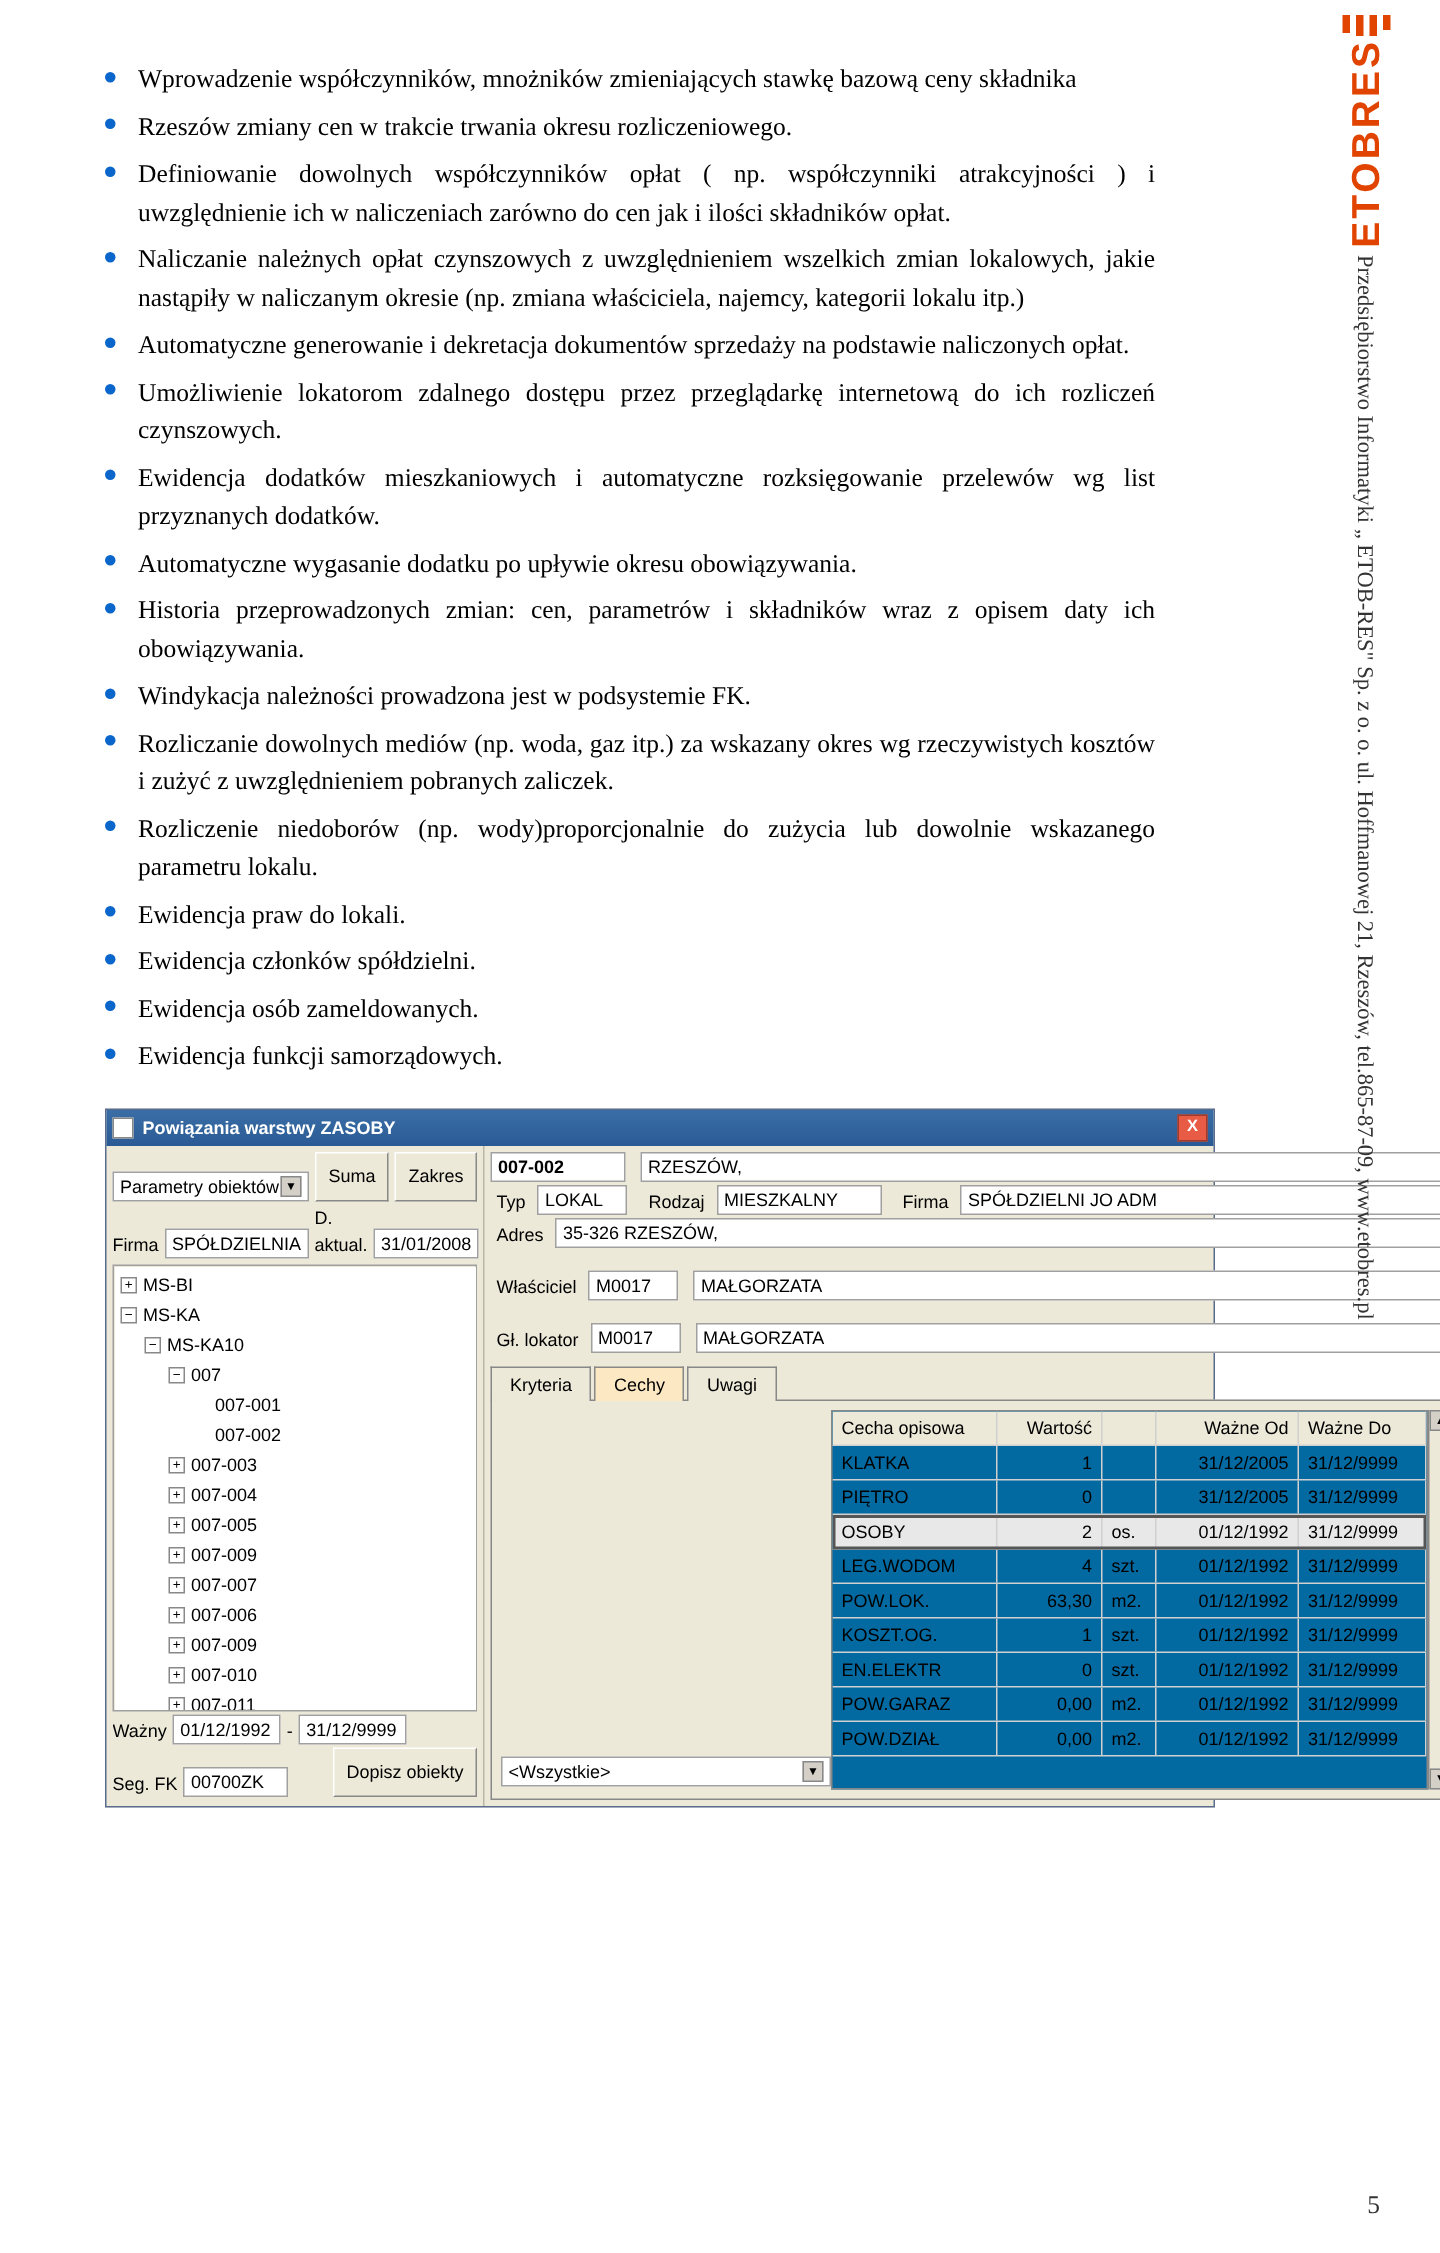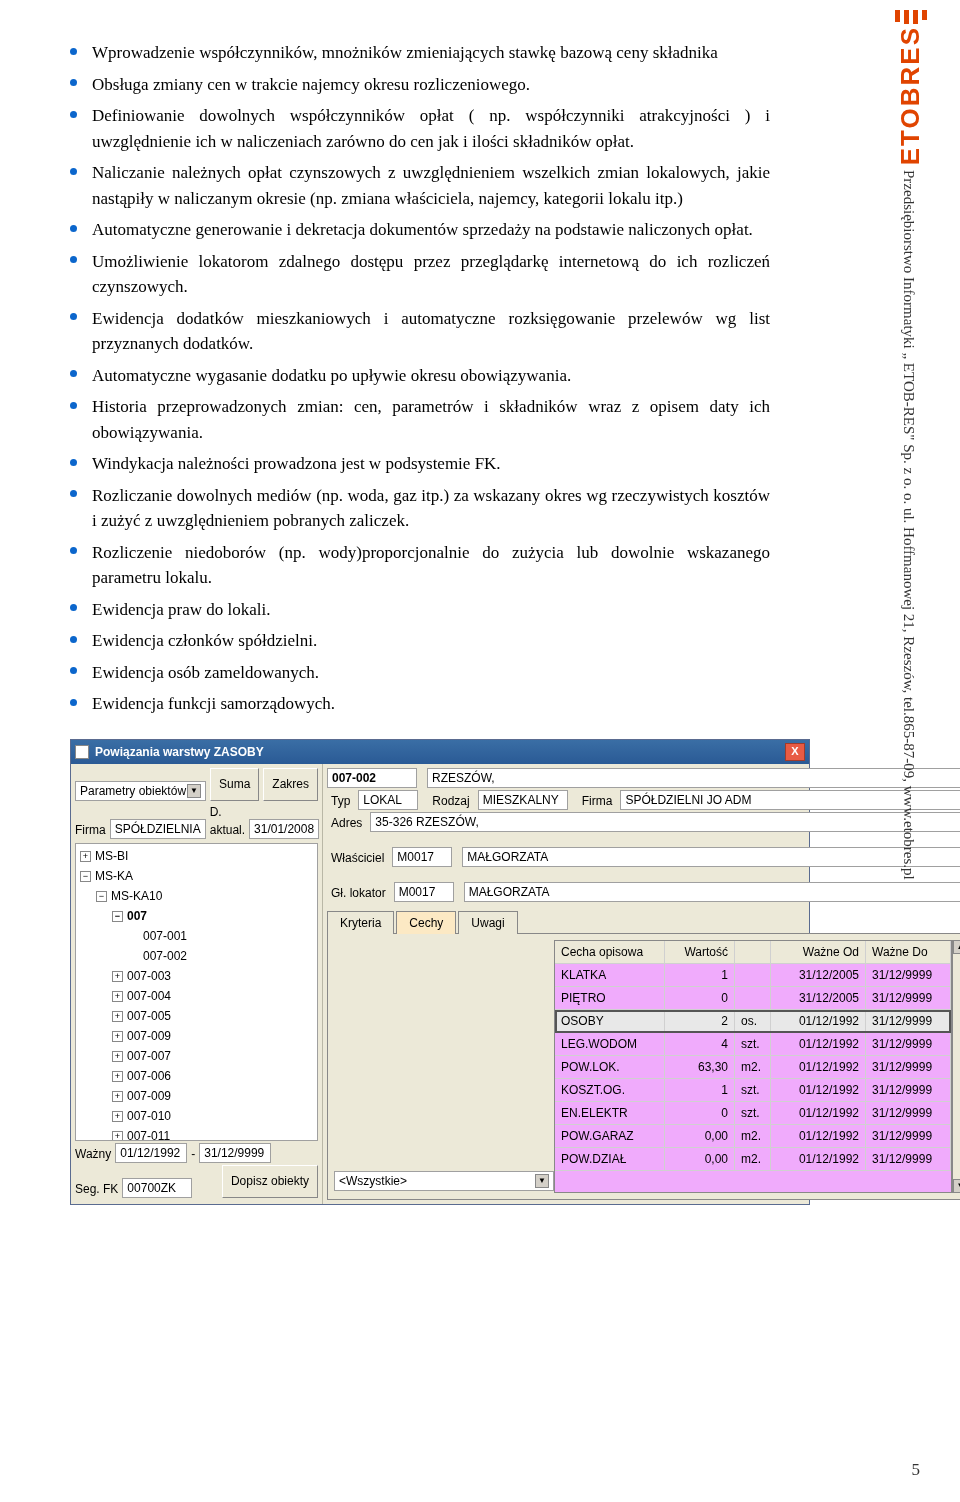--- a/index.html
+++ b/index.html
@@ -34,21 +34,21 @@
   .tree-icon{display:inline-block;width:11px;height:11px;border:1px solid #888;background:#fff;text-align:center;line-height:9px;font-size:9px;margin-right:4px;vertical-align:middle}
   .lp-bottom{margin-top:2px}
   .right-pane{flex:1;padding:4px;display:flex;flex-direction:column}
   .rp-header .field{min-width:60px}
   .rp-header .row>span.field{margin-right:6px}
   .rp-header .caplabel{font-size:12px;margin:0 4px}
   .tabs{display:flex;gap:0;margin-top:6px}
   .tab{border:1px solid #888;border-bottom:none;background:#ece9d8;padding:2px 12px;font-size:12px;margin-right:2px;position:relative;top:1px}
   .tab.active{background:#fce9c4;z-index:2}
   .tabpanel{border:1px solid #888;background:#ece9d8;padding:6px;flex:1;display:flex;}
-  .grid{border:1px solid #888;background:#f0abfc;font-size:12px;flex:1;overflow:hidden}
+  .grid{border:1px solid #888;background:#0369a1;font-size:12px;flex:1;overflow:hidden}
   .grid-head,.grid-row{display:flex;border-bottom:1px solid #d0d0d0}
   .grid-head{background:#ece9d8}
   .cell{padding:2px 6px;border-right:1px solid #d0d0d0;overflow:hidden;white-space:nowrap}
   .c0{width:110px}.c1{width:70px;text-align:right}.c2{width:36px}.c3{width:95px;text-align:right}.c4{width:85px}
   .grid-row.sel{background:#e8e8e8;outline:2px solid #555;outline-offset:-2px}
   .scrollbar{width:16px;background:#ece9d8;border-left:1px solid #888;display:flex;flex-direction:column}
   .grid-wrap{display:flex;flex:1}
   .grid-inner{flex:1}
   .sb-btn{height:14px;border:1px solid #888;background:#d4d0c8;font-size:8px;display:flex;align-items:center;justify-content:center}
   .sb-track{flex:1}
@@ -65,21 +65,21 @@
       <span></span>
     </div>
   <div class="logo-word">ETOBRES</div>
 </div>
 <div class="side-text">Przedsiębiorstwo Informatyki „ ETOB-RES" Sp. z o. o. ul. Hoffmanowej 21, Rzeszów, tel.865-87-09, www.etobres.pl</div>
 <div class="page-number">5</div>
 
 <div class="page">
   <ul class="bullets" id="bullet-list">
       <li>Wprowadzenie współczynników, mnożników zmieniających stawkę bazową ceny składnika</li>
-      <li>Obsługa zmiany cen w trakcie najemcy okresu rozliczeniowego.</li>
+      <li>Rzeszów zmiany cen w trakcie trwania okresu rozliczeniowego.</li>
       <li>Definiowanie dowolnych współczynników opłat ( np. współczynniki atrakcyjności ) i uwzględnienie ich w naliczeniach zarówno do cen jak i ilości składników opłat.</li>
       <li>Naliczanie należnych opłat czynszowych z uwzględnieniem wszelkich zmian lokalowych, jakie nastąpiły w naliczanym okresie (np. zmiana właściciela, najemcy, kategorii lokalu itp.)</li>
       <li>Automatyczne generowanie i dekretacja dokumentów sprzedaży na podstawie naliczonych opłat.</li>
       <li>Umożliwienie lokatorom zdalnego dostępu przez przeglądarkę internetową do ich rozliczeń czynszowych.</li>
       <li>Ewidencja dodatków mieszkaniowych i automatyczne rozksięgowanie przelewów wg list przyznanych dodatków.</li>
       <li>Automatyczne wygasanie dodatku po upływie okresu obowiązywania.</li>
       <li>Historia przeprowadzonych zmian: cen, parametrów i składników wraz z opisem daty ich obowiązywania.</li>
       <li>Windykacja należności prowadzona jest w podsystemie FK.</li>
       <li>Rozliczanie dowolnych mediów (np. woda, gaz itp.) za wskazany okres wg rzeczywistych kosztów i zużyć z uwzględnieniem pobranych zaliczek.</li>
       <li>Rozliczenie niedoborów (np. wody)proporcjonalnie do zużycia lub dowolnie wskazanego parametru lokalu.</li>
@@ -109,21 +109,21 @@
         <div class="row">
           <span class="label">Firma</span>
           <span class="field" style="flex:1">SPÓŁDZIELNIA</span>
           <span class="label">D. aktual.</span>
           <span class="field" style="width:70px">31/01/2008</span>
         </div>
         <div class="tree" id="tree">
             <div class="tree-item" style="padding-left: 2px;"><span class="tree-icon">+</span><span>MS-BI</span></div>
             <div class="tree-item" style="padding-left: 2px;"><span class="tree-icon">−</span><span>MS-KA</span></div>
             <div class="tree-item" style="padding-left: 18px;"><span class="tree-icon">−</span><span>MS-KA10</span></div>
-            <div class="tree-item" style="padding-left: 34px; font-weight: bold;"><span class="tree-icon">−</span><span>007</span></div>
+            <div class="tree-item" style="padding-left: 34px;"><span class="tree-icon">−</span><span>007</span></div>
             <div class="tree-item" style="padding-left: 50px;"><span style="display: inline-block; width: 15px;"></span><span>007-001</span></div>
             <div class="tree-item" style="padding-left: 50px;"><span style="display: inline-block; width: 15px;"></span><span>007-002</span></div>
             <div class="tree-item" style="padding-left: 34px;"><span class="tree-icon">+</span><span>007-003</span></div>
             <div class="tree-item" style="padding-left: 34px;"><span class="tree-icon">+</span><span>007-004</span></div>
             <div class="tree-item" style="padding-left: 34px;"><span class="tree-icon">+</span><span>007-005</span></div>
             <div class="tree-item" style="padding-left: 34px;"><span class="tree-icon">+</span><span>007-009</span></div>
             <div class="tree-item" style="padding-left: 34px;"><span class="tree-icon">+</span><span>007-007</span></div>
             <div class="tree-item" style="padding-left: 34px;"><span class="tree-icon">+</span><span>007-006</span></div>
             <div class="tree-item" style="padding-left: 34px;"><span class="tree-icon">+</span><span>007-009</span></div>
             <div class="tree-item" style="padding-left: 34px;"><span class="tree-icon">+</span><span>007-010</span></div>
@@ -150,21 +150,21 @@
       <div class="right-pane">
         <div class="rp-header">
           <div class="row">
             <span class="field" style="width:90px;font-weight:bold">007-002</span>
             <span class="field" style="flex:1">RZESZÓW,</span>
           </div>
           <div class="row">
             <span class="caplabel">Typ</span>
             <span class="field" style="width:60px">LOKAL</span>
             <span class="caplabel">Rodzaj</span>
-            <span class="field" style="width:90px">MIESZKALNY</span>
+            <span class="field" style="width:110px">MIESZKALNY</span>
             <span class="caplabel">Firma</span>
             <span class="field" style="flex:1">SPÓŁDZIELNI JO ADM</span>
           </div>
           <div class="row">
             <span class="caplabel">Adres</span>
             <span class="field" style="flex:1">35-326 RZESZÓW,</span>
           </div>
           <div class="row">
             <span class="caplabel">Właściciel</span>
             <span class="field" style="width:50px">M0017</span>

